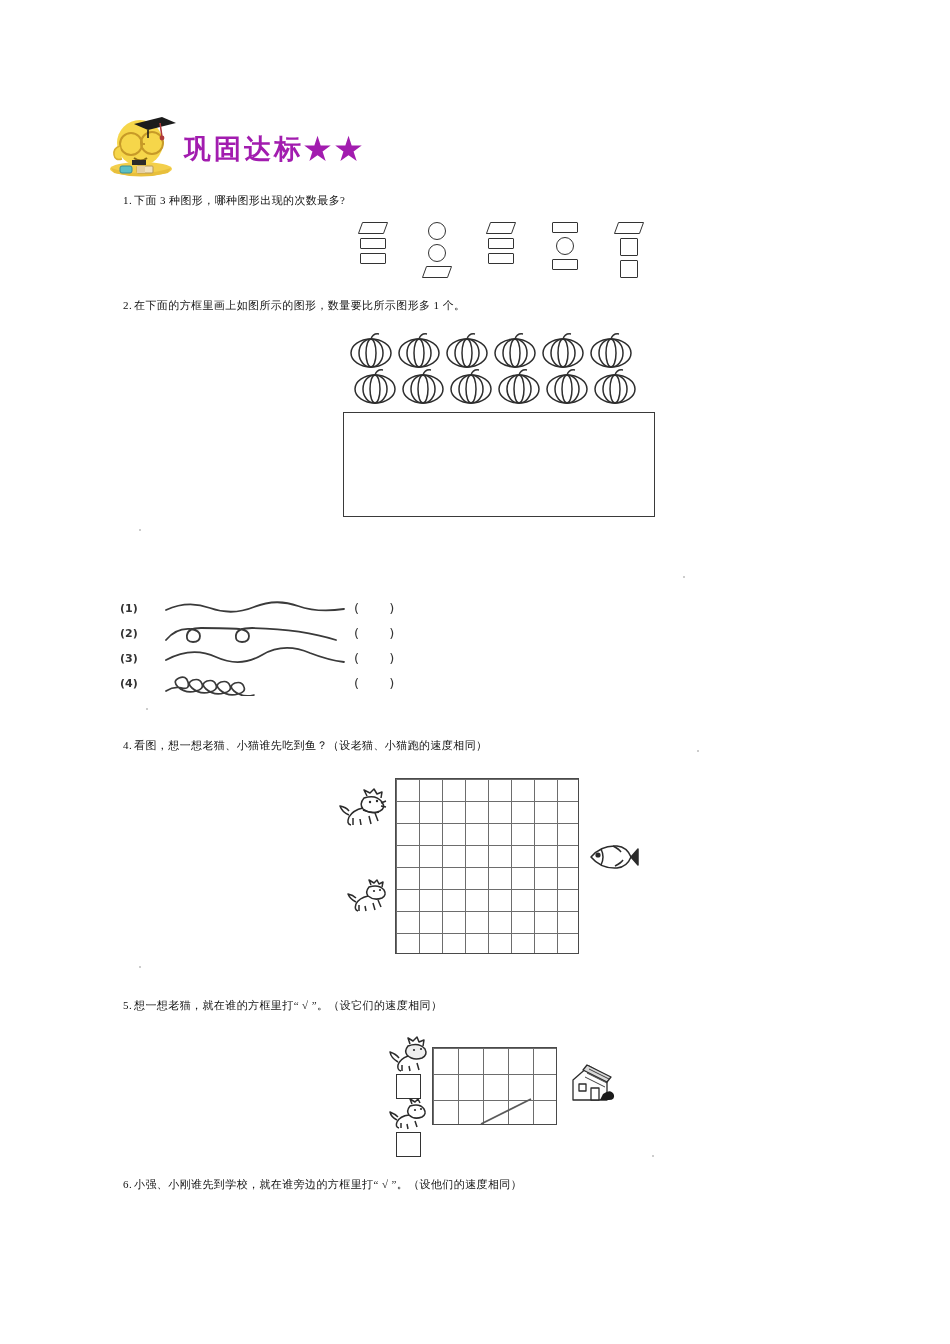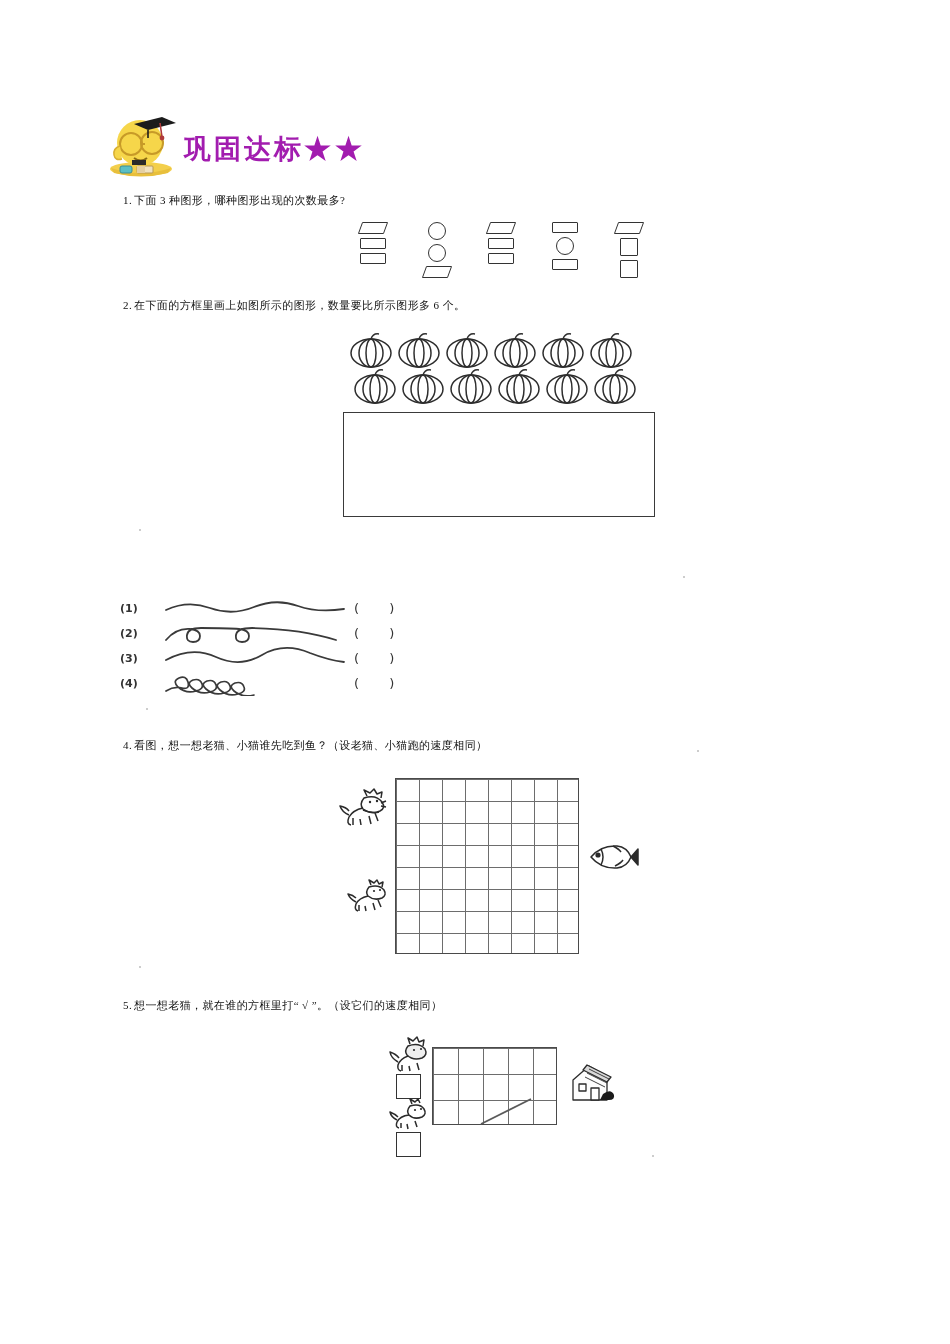--- a/index.html
+++ b/index.html
@@ -280,21 +280,21 @@
       <div class="sh sh-rect"></div>
     </div>
     <div class="shape-col">
       <div class="sh sh-par"></div>
       <div class="sh sh-sq"></div>
       <div class="sh sh-sq"></div>
     </div>
   </div>
 
   <div class="q" style="left:111px; top:297px;">
-    <span class="num">2.</span><span>在下面的方框里画上如图所示的图形，数量要比所示图形多 6 个。</span>
+    <span class="num">2.</span><span>在下面的方框里画上如图所示的图形，数量要比所示图形多 1 个。</span>
   </div>
 
   <div class="pumpkins">
     <div class="pump-row r1">
       <svg class="pumpkin" viewBox="0 0 54 36">
           <g fill="none" stroke="#2e2e2e" stroke-width="1.5">
             <ellipse cx="27" cy="21" rx="20" ry="14"></ellipse>
             <ellipse cx="27" cy="21" rx="12" ry="14"></ellipse>
             <ellipse cx="27" cy="21" rx="5" ry="14"></ellipse>
             <path d="M27 7 q2 -6 8 -5"></path>
@@ -506,20 +506,23 @@
         <path d="M6 20 L22 6 L40 16 L40 40 L6 40 Z" fill="#fdfdfd"></path>
         <path d="M20 5 L44 17 L40 22 L16 10 Z" fill="#d8d8d8"></path>
         <path d="M22 9 L42 19 M20 13 L40 23 M18 17 L38 27" stroke="#2b2b2b" stroke-width="0.9" fill="none"></path>
         <rect x="12" y="24" width="7" height="7" fill="#fff"></rect>
         <rect x="24" y="28" width="8" height="12" fill="#fff"></rect>
         <path d="M36 34 q8 -6 11 1 q1 5 -5 5 l-9 0 z" fill="#1b1b1b" stroke="none"></path>
       </g>
     </svg>
   </div>
 
+  <div class="q" style="left:111px; top:1176px;">
+    <span class="num">6.</span><span>小强、小刚谁先到学校，就在谁旁边的方框里打“ √ ”。（设他们的速度相同）</span>
+  </div>
 
   <div class="speck" style="left:139px; top:529px;"></div>
   <div class="speck" style="left:683px; top:576px;"></div>
   <div class="speck" style="left:146px; top:708px;"></div>
   <div class="speck" style="left:697px; top:750px;"></div>
   <div class="speck" style="left:139px; top:966px;"></div>
   <div class="speck" style="left:652px; top:1155px;"></div>
 
 </div>
 

